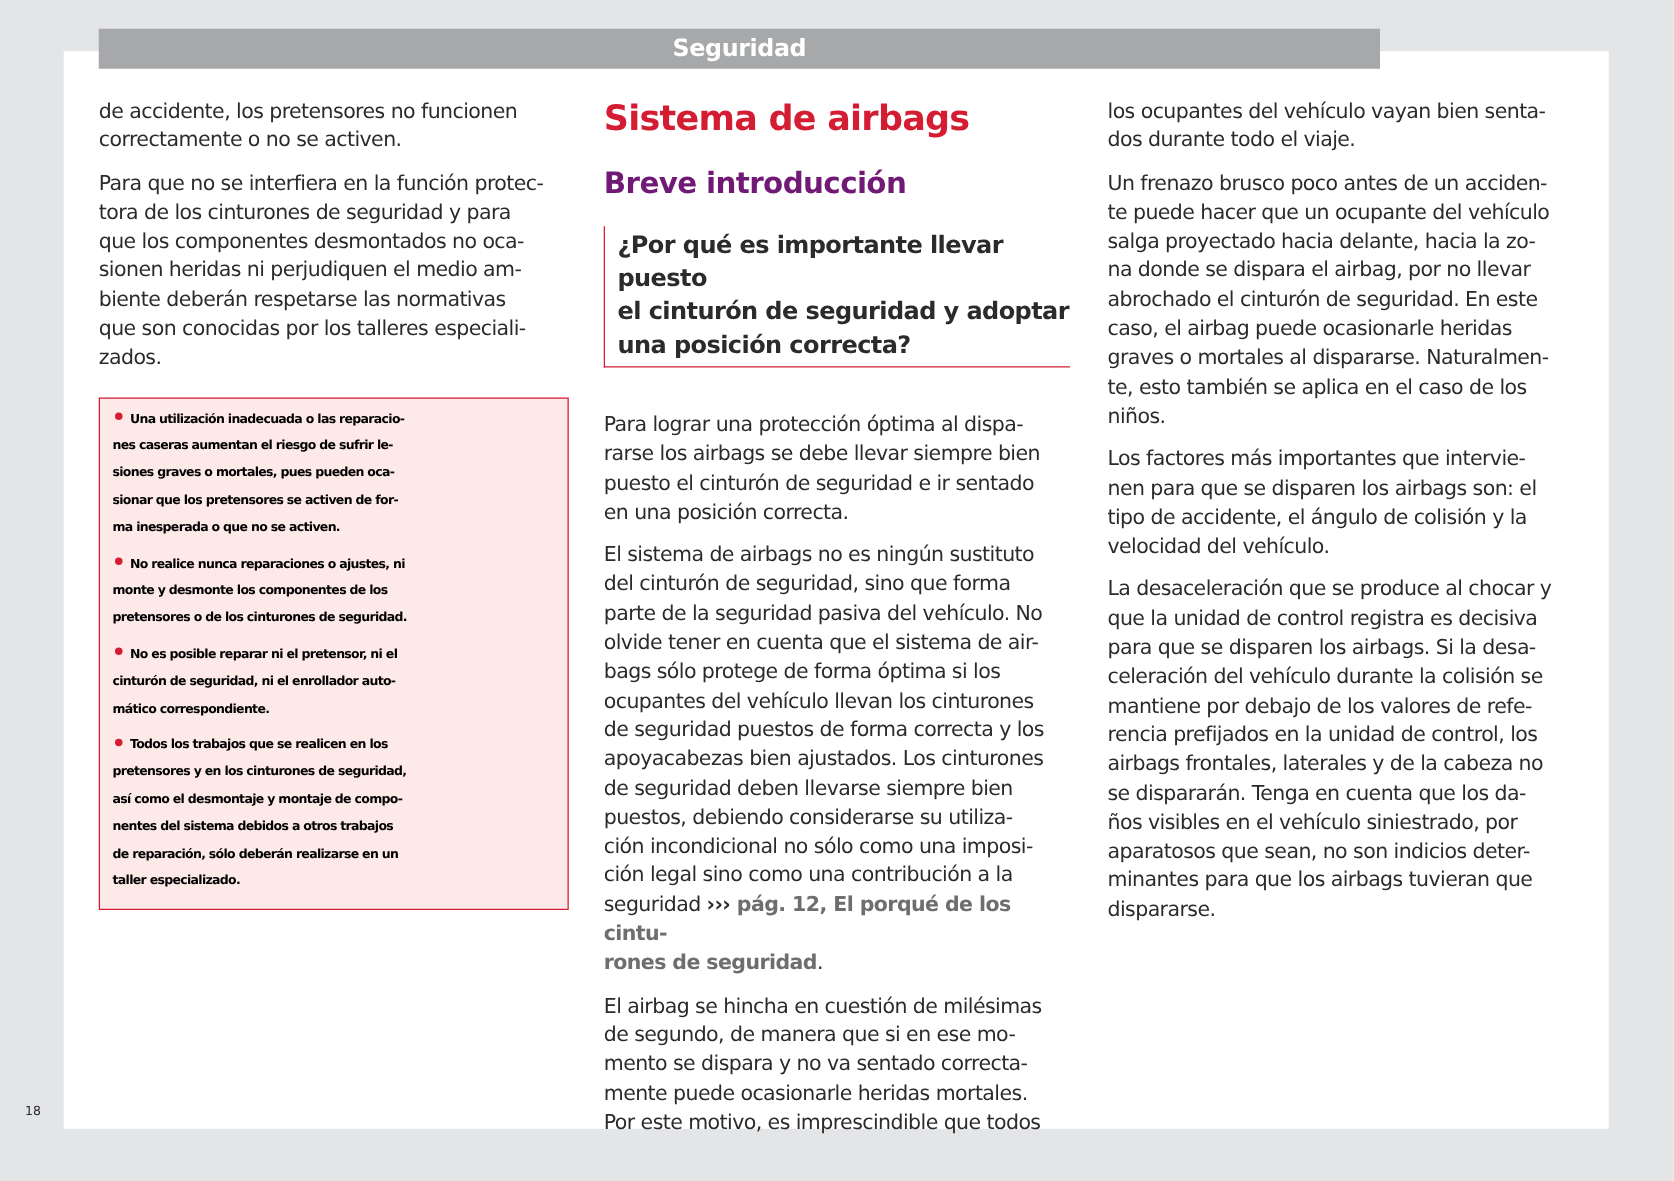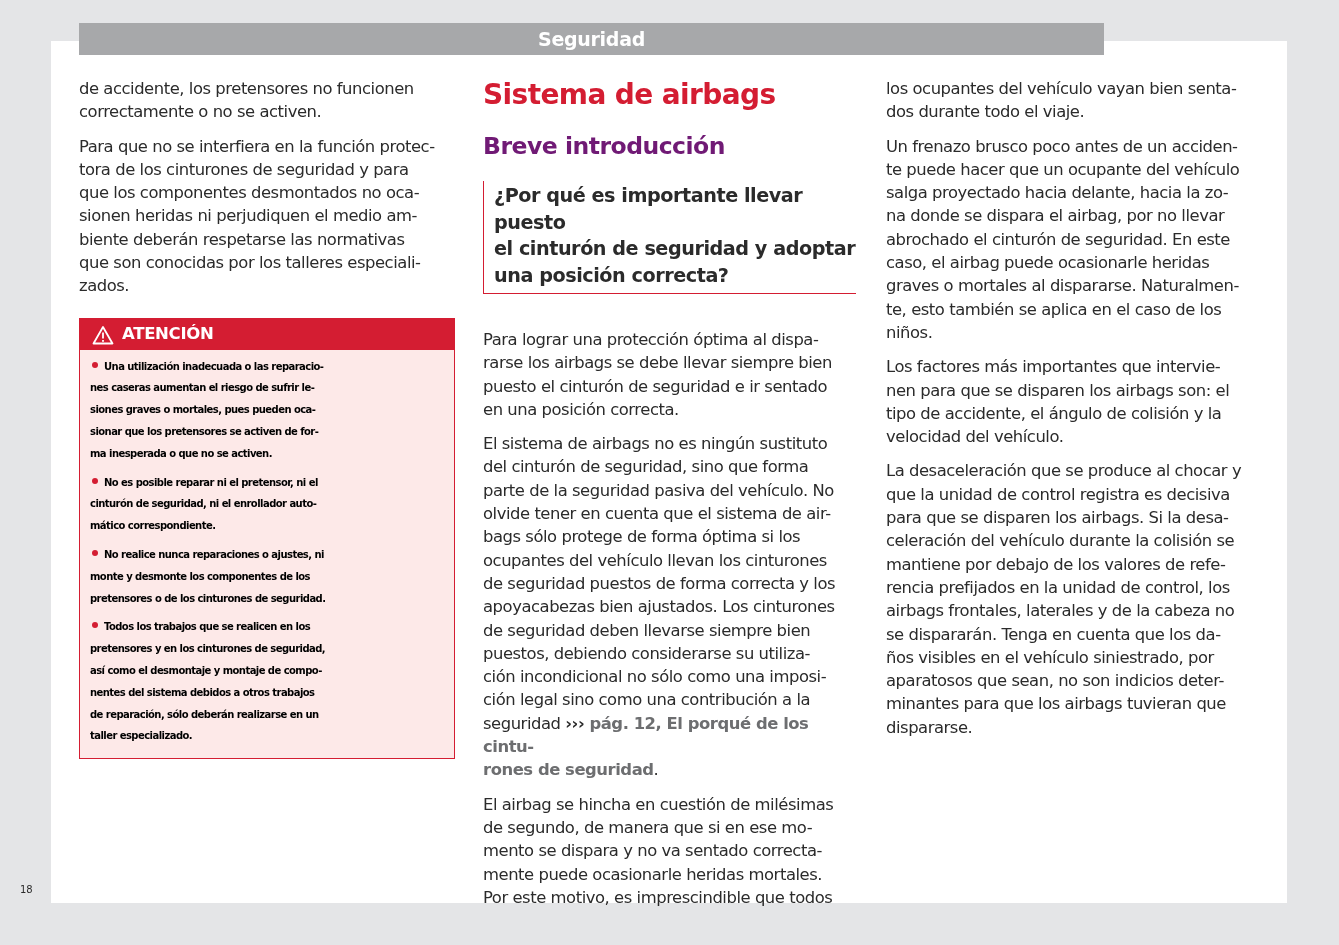--- a/index.html
+++ b/index.html
@@ -89,42 +89,32 @@
 correctamente o no se activen.</p>
   <p>Para que no se interfiera en la función protec-
 tora de los cinturones de seguridad y para
 que los componentes desmontados no oca-
 sionen heridas ni perjudiquen el medio am-
 biente deberán respetarse las normativas
 que son conocidas por los talleres especiali-
 zados.</p>
 
   <div class="warning">
-    <div class="warning-head">
-      <span class="warn-icon">
-        <svg width="22" height="20" viewBox="0 0 22 20">
-          <path d="M11 2 L20.5 18.5 L1.5 18.5 Z" fill="none" stroke="#ffffff" stroke-width="1.8" stroke-linejoin="round"></path>
-          <rect x="10.1" y="7.5" width="1.8" height="6" fill="#ffffff"></rect>
-          <rect x="10.1" y="15" width="1.8" height="1.8" fill="#ffffff"></rect>
-        </svg>
-      </span>
-      <span>ATENCIÓN</span>
-    </div>
     <div class="warning-body">
       <div class="warning-item"><span class="bullet"></span><span>Una utilización inadecuada o las reparacio-
 nes caseras aumentan el riesgo de sufrir le-
 siones graves o mortales, pues pueden oca-
 sionar que los pretensores se activen de for-
 ma inesperada o que no se activen.</span></div>
+      <div class="warning-item"><span class="bullet"></span><span>No realice nunca reparaciones o ajustes, ni
+monte y desmonte los componentes de los
+pretensores o de los cinturones de seguridad.</span></div>
       <div class="warning-item"><span class="bullet"></span><span>No es posible reparar ni el pretensor, ni el
 cinturón de seguridad, ni el enrollador auto-
 mático correspondiente.</span></div>
-      <div class="warning-item"><span class="bullet"></span><span>No realice nunca reparaciones o ajustes, ni
-monte y desmonte los componentes de los
-pretensores o de los cinturones de seguridad.</span></div>
       <div class="warning-item"><span class="bullet"></span><span>Todos los trabajos que se realicen en los
 pretensores y en los cinturones de seguridad,
 así como el desmontaje y montaje de compo-
 nentes del sistema debidos a otros trabajos
 de reparación, sólo deberán realizarse en un
 taller especializado.</span></div>
 
     </div>
   </div>
 </div>

